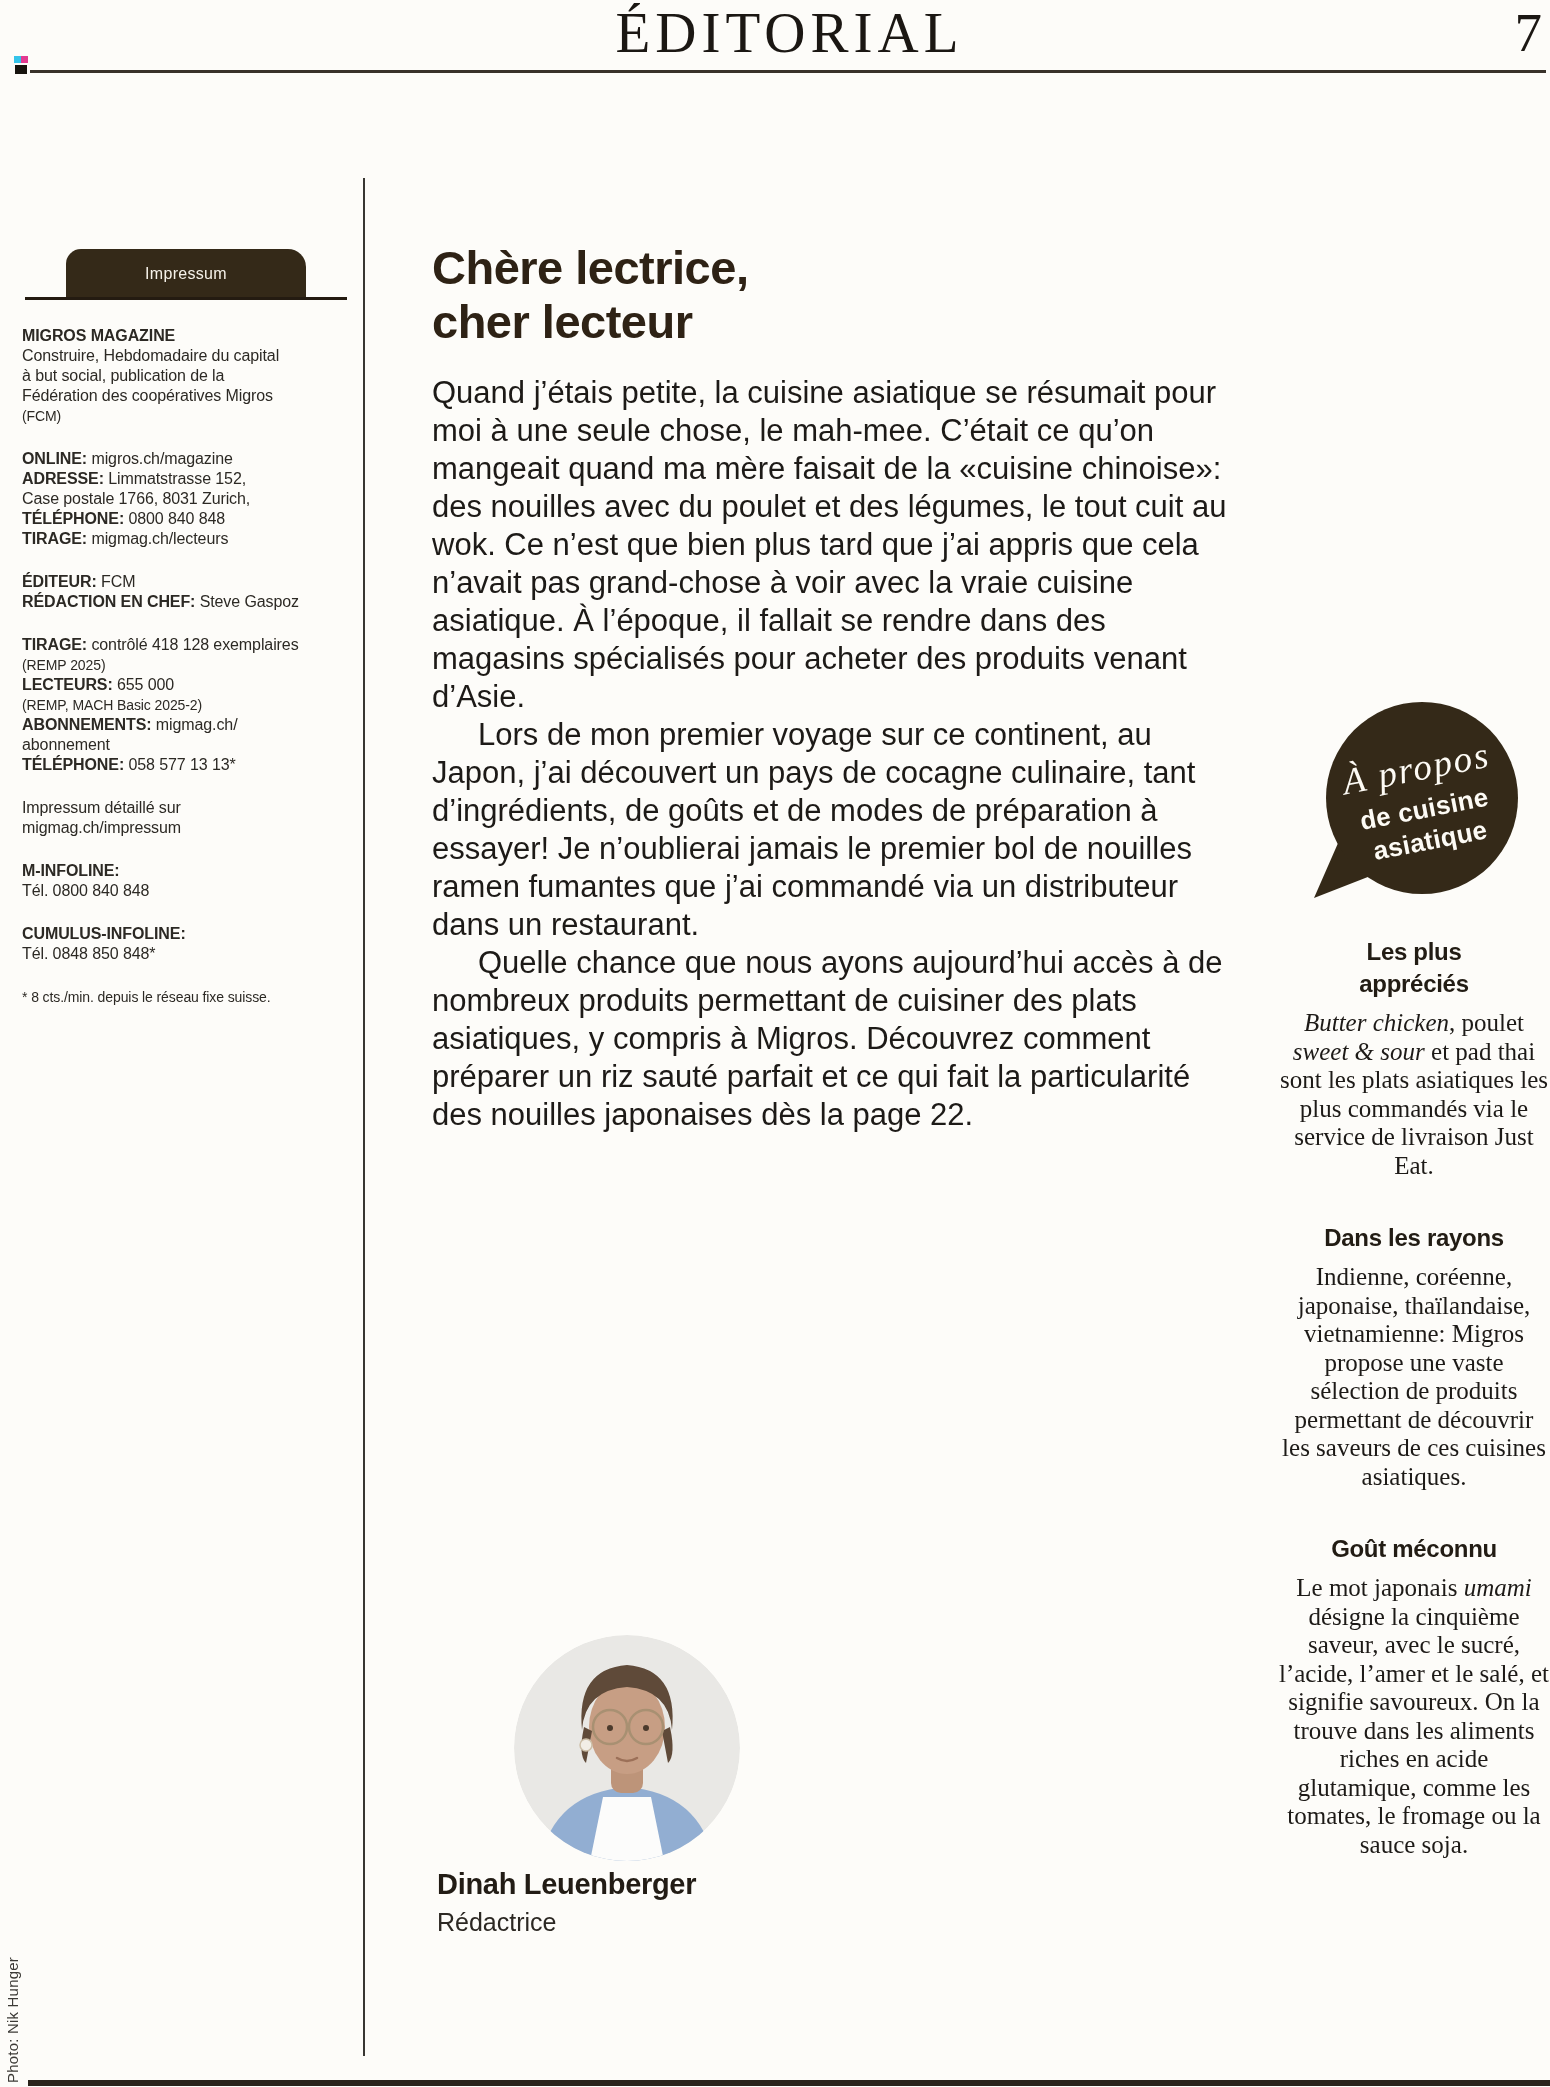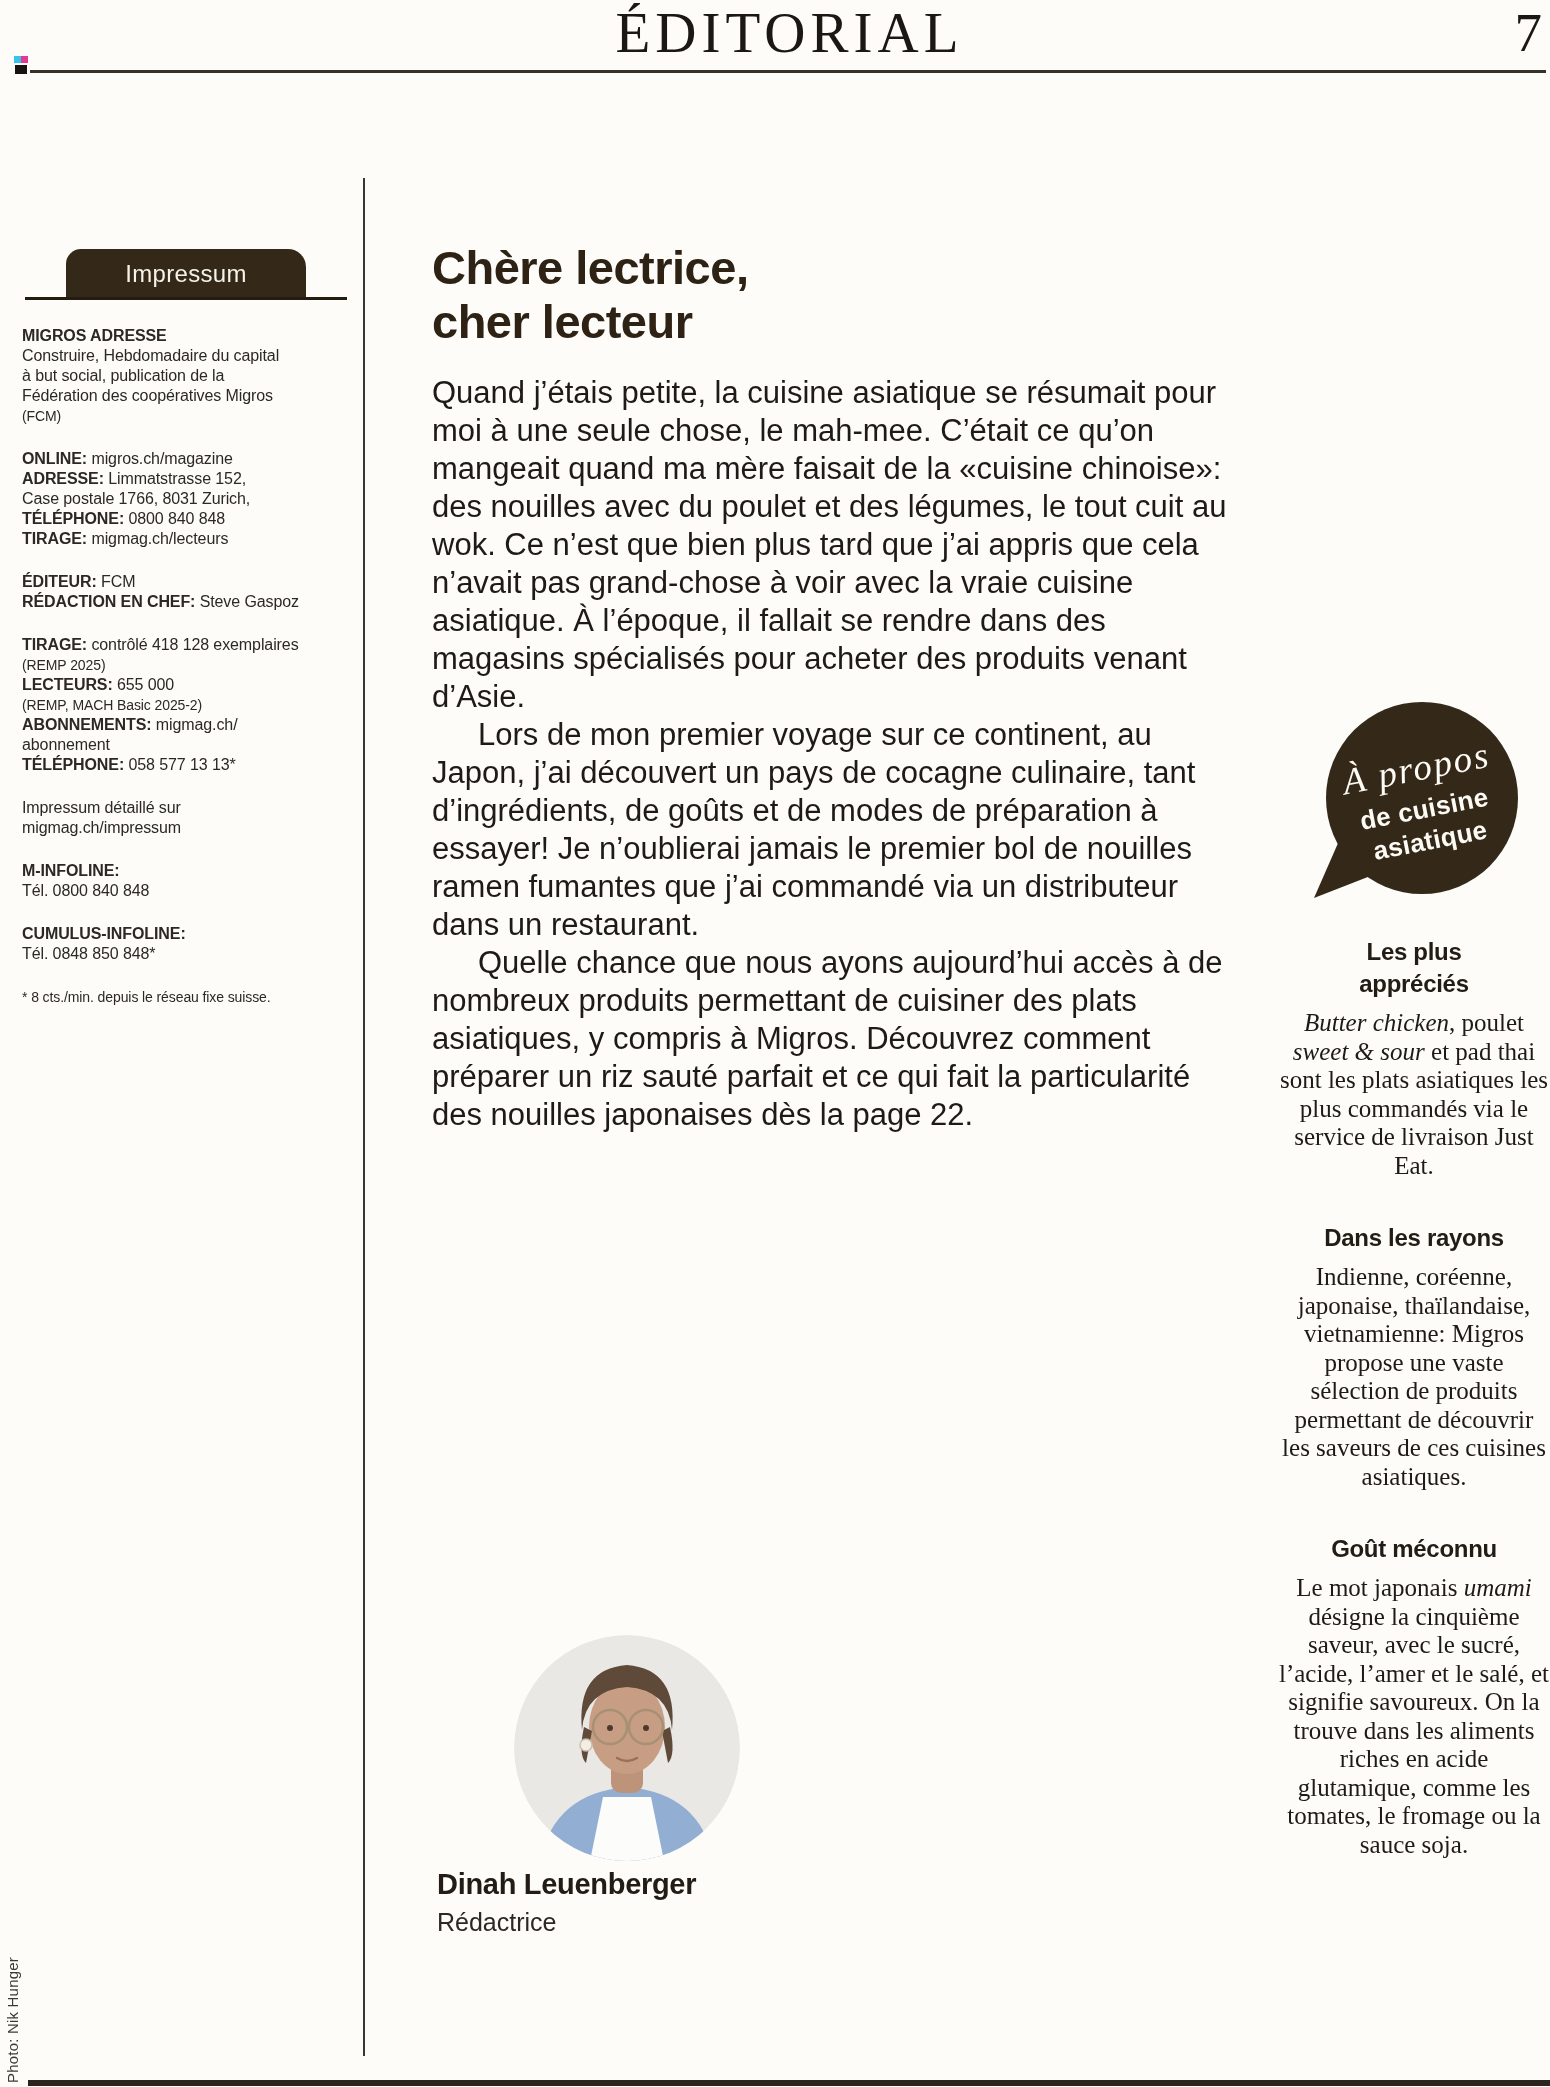--- a/index.html
+++ b/index.html
@@ -24,21 +24,21 @@
   .reg-mark { position:absolute; left:14px; top:56px; width:14px; height:26px; }
   .reg-mark .c { position:absolute; width:7px; height:7px; top:0; left:0; background:#35c4ea; }
   .reg-mark .m { position:absolute; width:7px; height:7px; top:0; left:7px; background:#e23a90; }
   .reg-mark .k { position:absolute; width:12px; height:9px; top:9px; left:1px; background:#17130e; }
 
   
   .imp-tab {
     position:absolute; left:66px; top:249px; width:240px; height:50px;
     background:#342918; border-radius:15px 18px 0 0;
     display:flex; align-items:center; justify-content:center;
-    color:#f6f2ea; font-size:24px; font-weight:500; letter-spacing:.3px;
+    color:#f6f2ea; font-size:16px; font-weight:500; letter-spacing:.3px;
   }
   .imp-tab-rule { position:absolute; left:25px; top:297px; width:322px; height:3px; background:#241b11; }
   .imp-text { position:absolute; left:22px; top:326px; width:330px; color:#2c2924; }
   .imp-block { margin-bottom:23px; }
   .imp-line { font-size:16px; line-height:20px; white-space:nowrap; letter-spacing:-0.1px; }
   .imp-line.small { font-size:14px; }
   .imp-label { font-weight:700; }
 
   
   .v-divider { position:absolute; left:363px; top:178px; width:2px; height:1878px; background:#383632; }
@@ -102,21 +102,21 @@
   <div class="masthead">ÉDITORIAL</div>
   <div class="page-num">7</div>
   <div class="header-rule"></div>
 
   <div class="imp-tab">
     <span>Impressum</span>
   </div>
   <div class="imp-tab-rule"></div>
   <div class="imp-text">
       <div class="imp-block">
-        <div class="imp-line"><span class="imp-label">MIGROS ADRESSE</span></div>
+        <div class="imp-line"><span class="imp-label">MIGROS MAGAZINE</span></div>
         <div class="imp-line">Construire, Hebdomadaire du capital</div>
         <div class="imp-line">à but social, publication de la</div>
         <div class="imp-line">Fédération des coopératives Migros</div>
         <div class="imp-line small">(FCM)</div>
       </div>
       <div class="imp-block">
         <div class="imp-line"><span class="imp-label">ONLINE:</span> migros.ch/magazine</div>
         <div class="imp-line"><span class="imp-label">ADRESSE:</span> Limmatstrasse 152,</div>
         <div class="imp-line">Case postale 1766, 8031 Zurich,</div>
         <div class="imp-line"><span class="imp-label">TÉLÉPHONE:</span> 0800 840 848</div>

